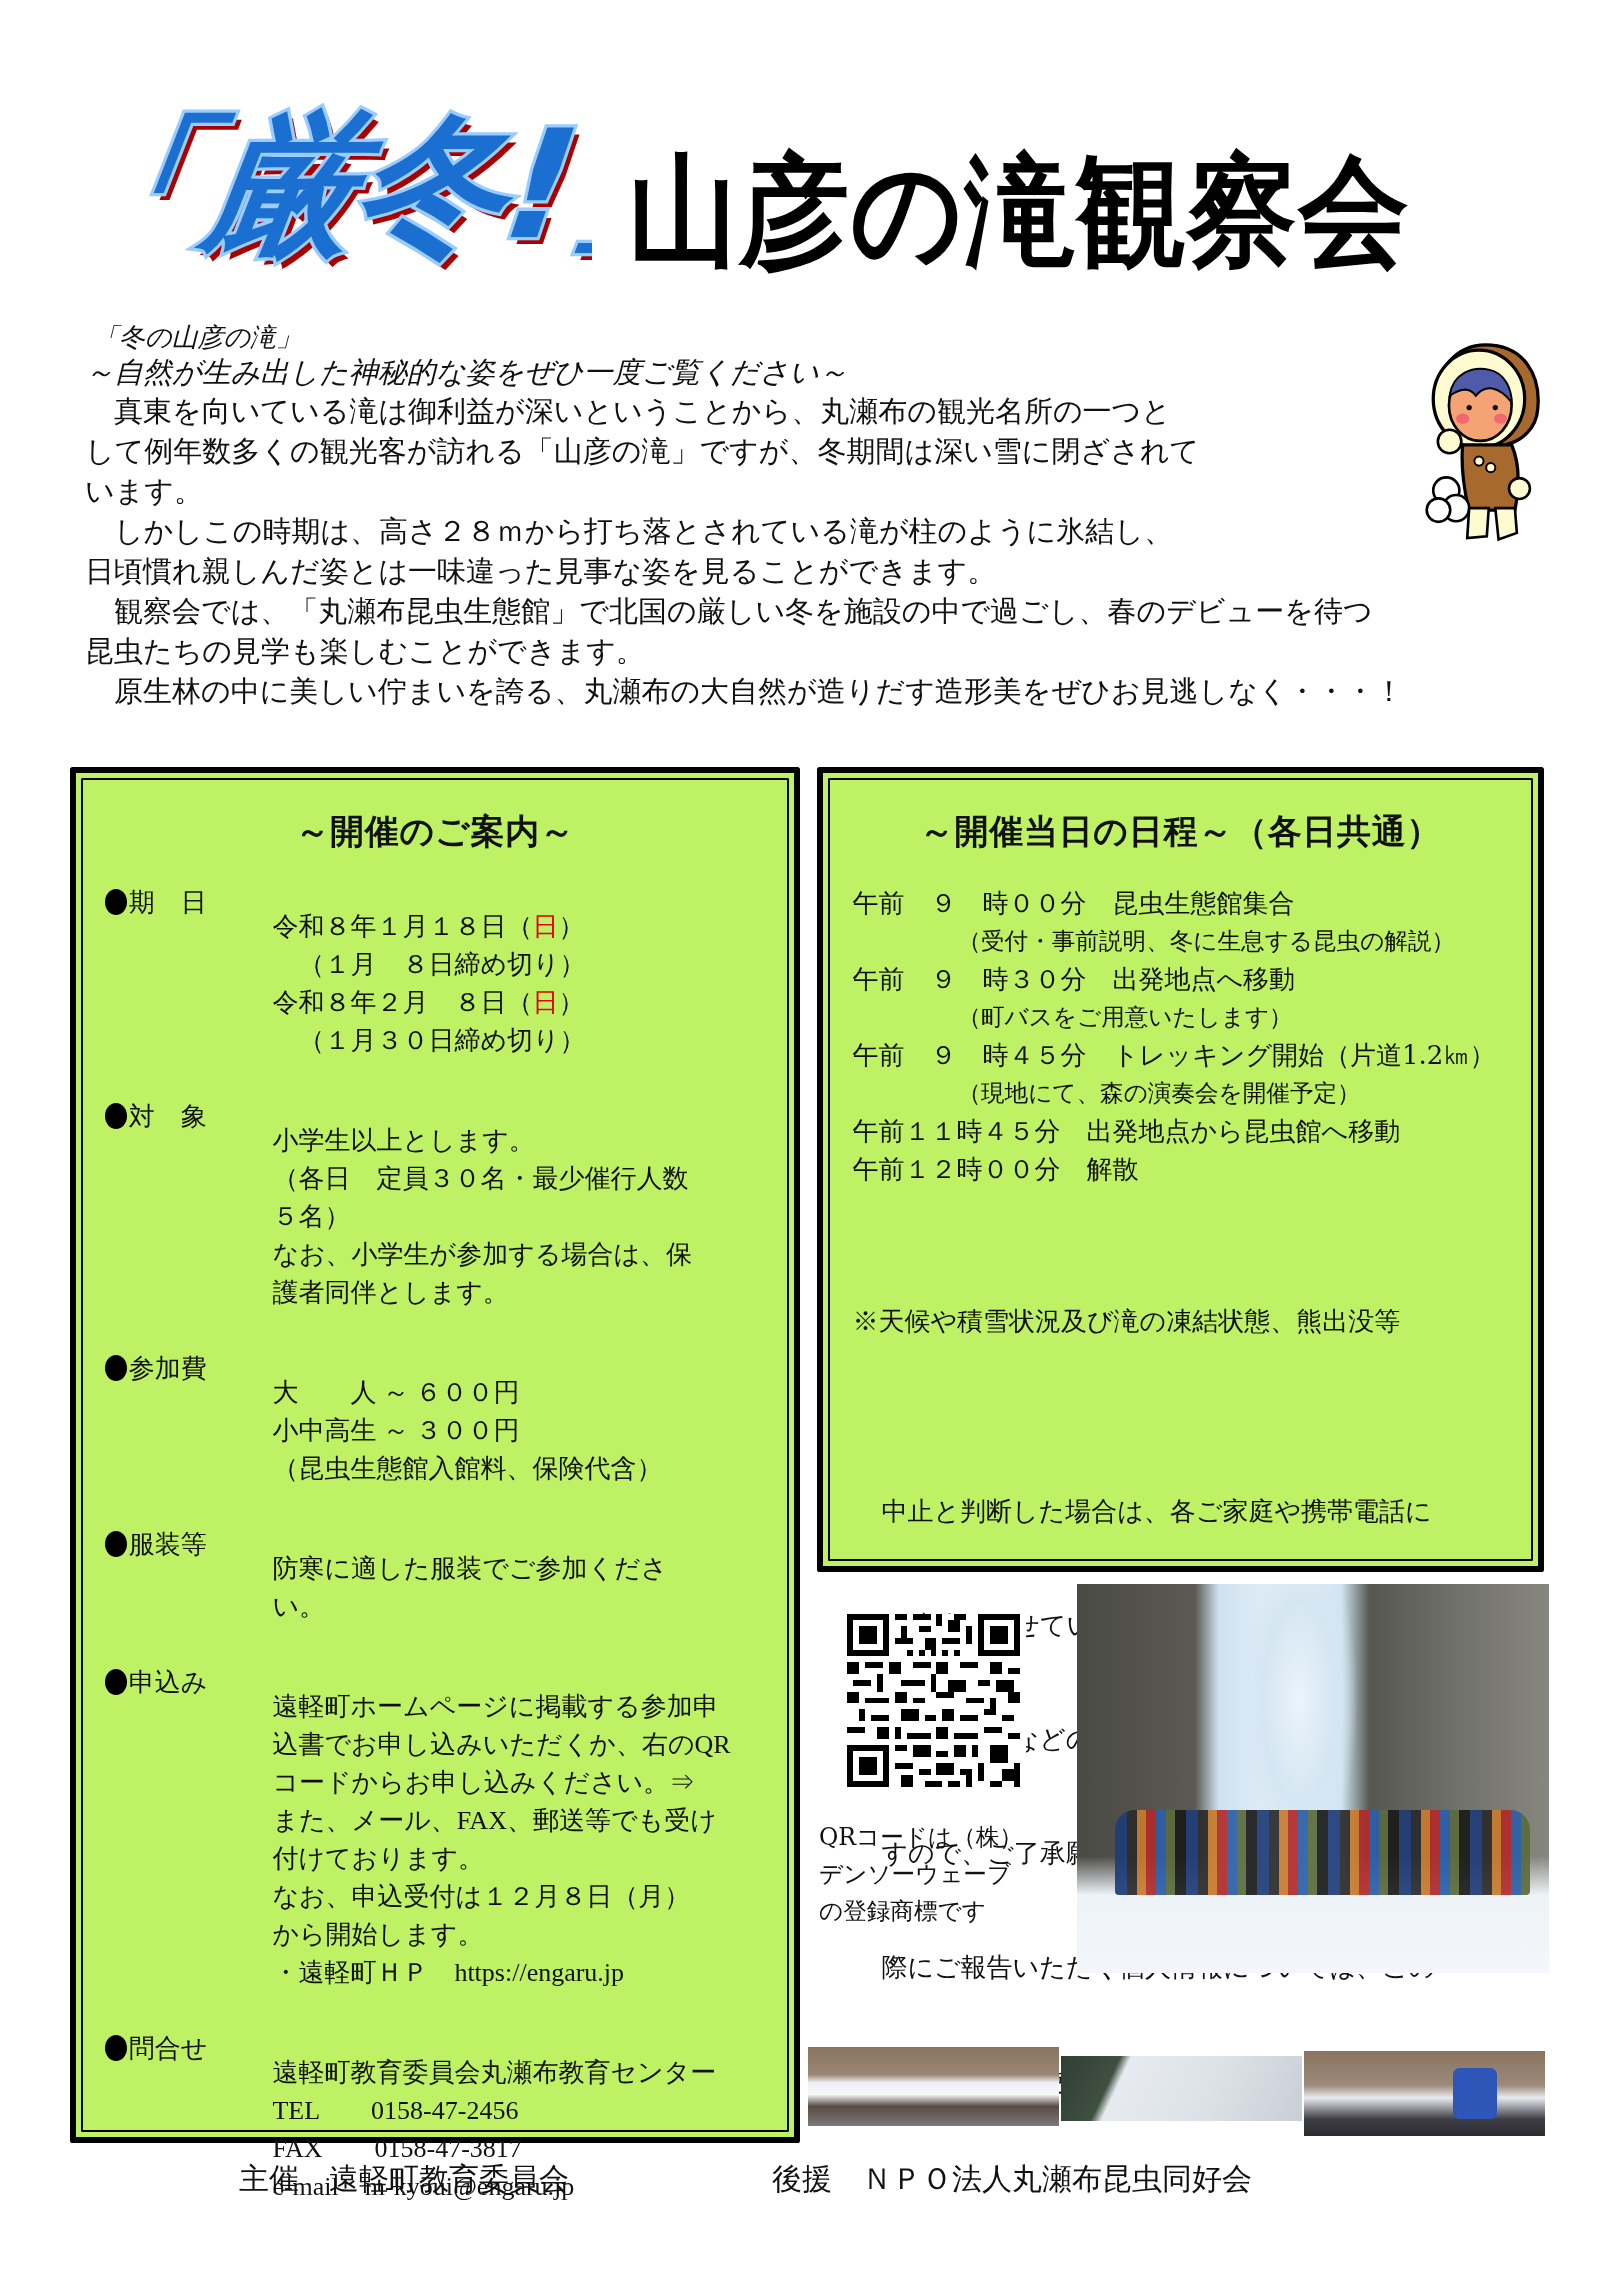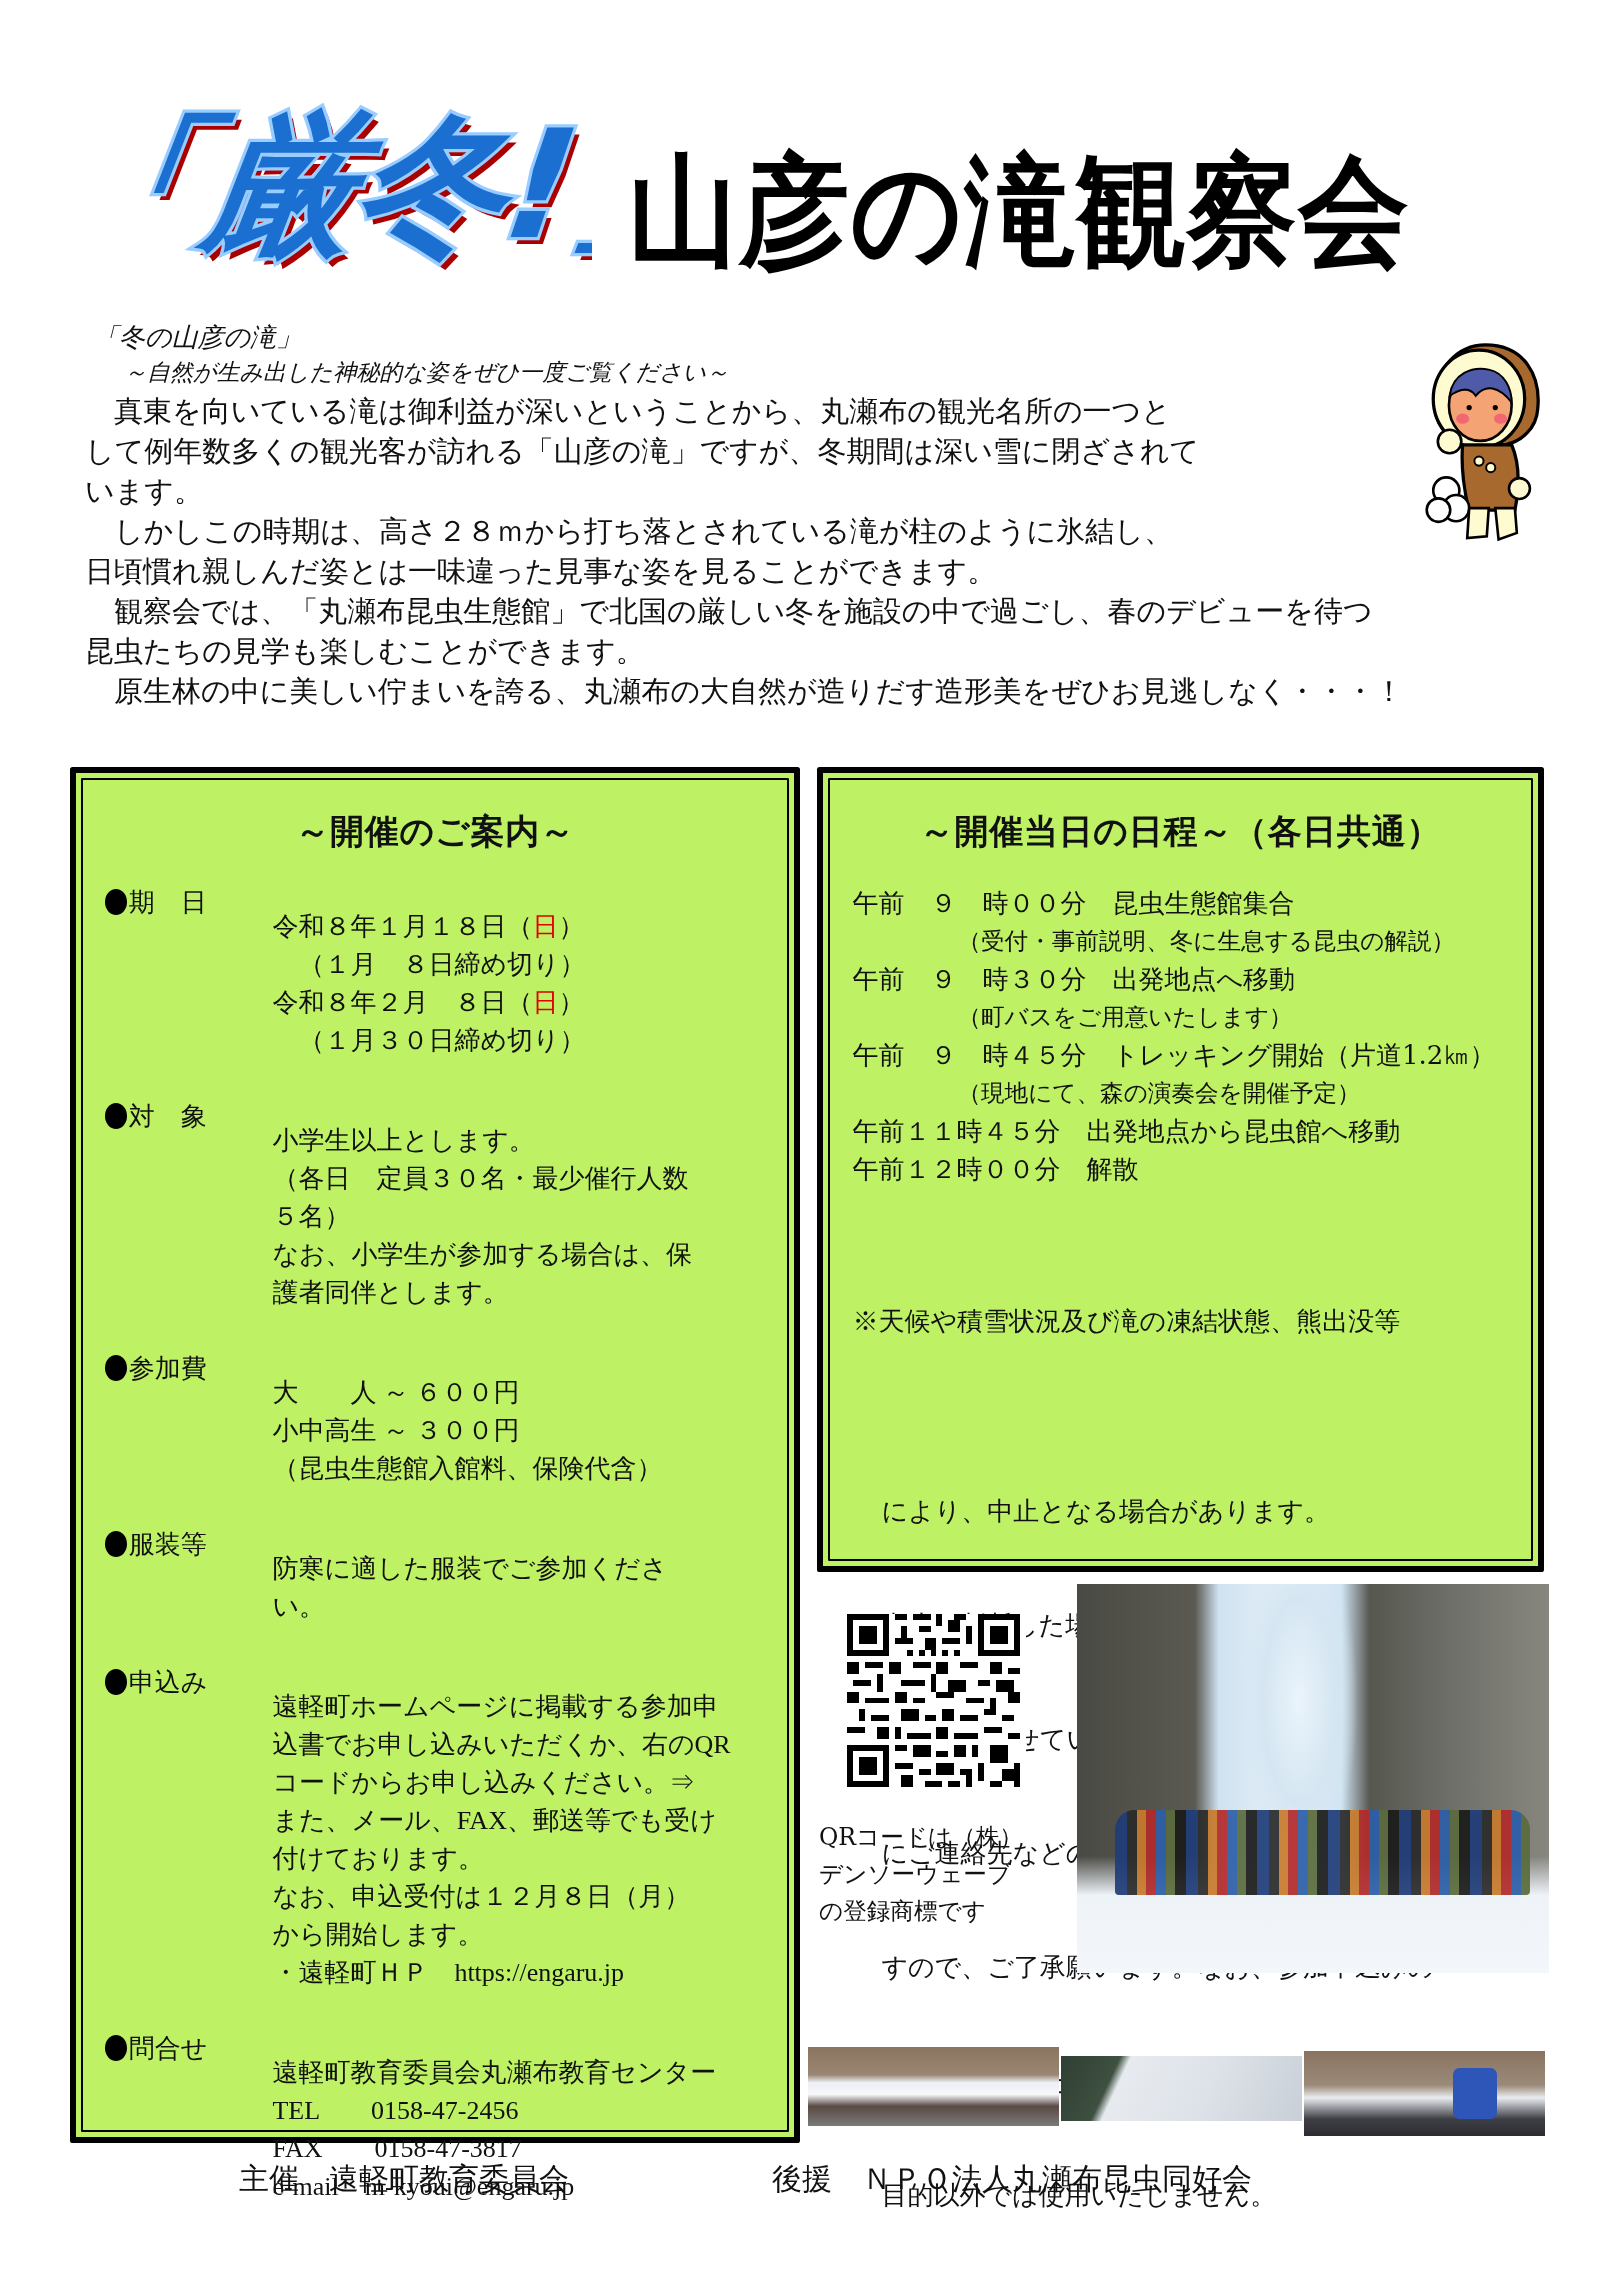--- a/index.html
+++ b/index.html
@@ -8,21 +8,21 @@
 
   
   .title-accent { position:absolute; left:69px; top:79px; width:523px; height:196px; }
   .title-main { position:absolute; left:628px; top:151px; font-family:"DejaVu Sans","Liberation Sans",sans-serif;
                 font-weight:bold; font-size:110px; letter-spacing:1.3px; line-height:1; color:#000;
                 transform:scaleY(1.1); transform-origin:top left; }
 
   
   .intro { position:absolute; left:85px; top:321px; width:1479px; font-size:29px; line-height:40px; }
   .intro .sub1 { font-style:italic; font-size:26px; line-height:33px; margin-left:7.9px; }
-  .intro .sub2 { font-style:italic; font-size:23px; line-height:37px; margin-left:39px; }
+  .intro .sub2 { font-style:italic; font-size:29px; line-height:37px; }
   .intro p { margin:0; white-space:pre-wrap; }
   .mascot { position:absolute; left:1407px; top:337px; width:157px; height:209px; }
 
   
   .box { position:absolute; border:6.5px solid #000; border-radius:2.6px; background:#bef264; }
   .box::after { content:""; position:absolute; left:5.2px; top:5.2px; right:5.2px; bottom:5.2px;
                 border:2.6px solid #000; border-radius:1.3px; pointer-events:none; }
   .box-left { left:70px; top:767px; width:718px; height:1364px; }
   .box-right { left:817px; top:767px; width:715px; height:793px; }
   .box-title { text-align:center; font-family:"DejaVu Sans","Liberation Sans",sans-serif; font-weight:bold;
@@ -196,21 +196,20 @@
     <div><span>午前　９　時３０分</span>　<span>出発地点へ移動</span></div>
     <div class="sub">（町バスをご用意いたします）</div>
     <div><span>午前　９　時４５分</span>　<span>トレッキング開始（片道1.2㎞）</span></div>
     <div class="sub">（現地にて、森の演奏会を開催予定）</div>
     <div><span>午前１１時４５分</span>　<span>出発地点から昆虫館へ移動</span></div>
     <div><span>午前１２時００分</span>　<span>解散</span></div>
 
     <div class="note">
       <div class="first">※天候や積雪状況及び滝の凍結状態、熊出没等</div>
       <div class="rest">
-        <div>により、中止となる場合があります。</div>
         <div>中止と判断した場合は、各ご家庭や携帯電話に</div>
         <div>ご連絡をさせていただく関係上、参加申込み時</div>
         <div>にご連絡先などの必要事項の記載をお願いしま</div>
         <div>すので、ご了承願います。なお、参加申込みの</div>
         <div>際にご報告いただく個人情報については、この</div>
         <div>目的以外では使用いたしません。</div>
       </div>
     </div>
   </div>
 </div>

